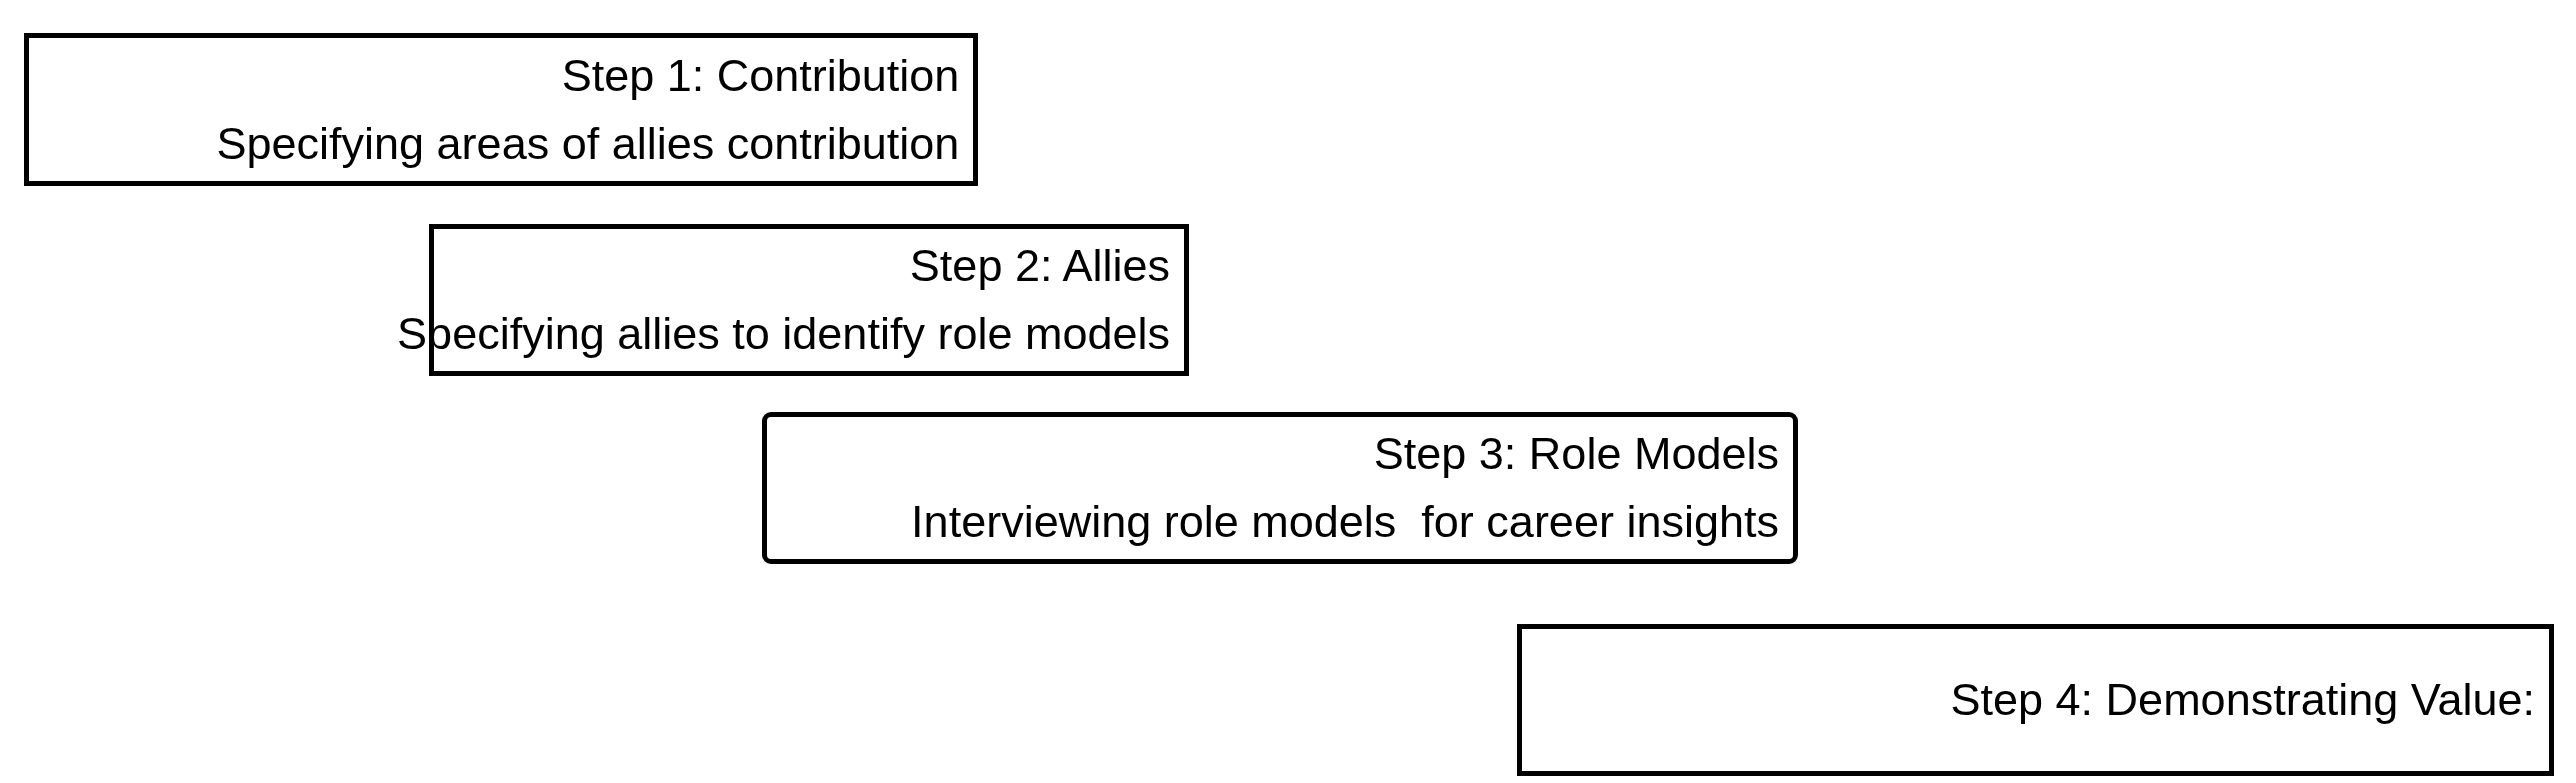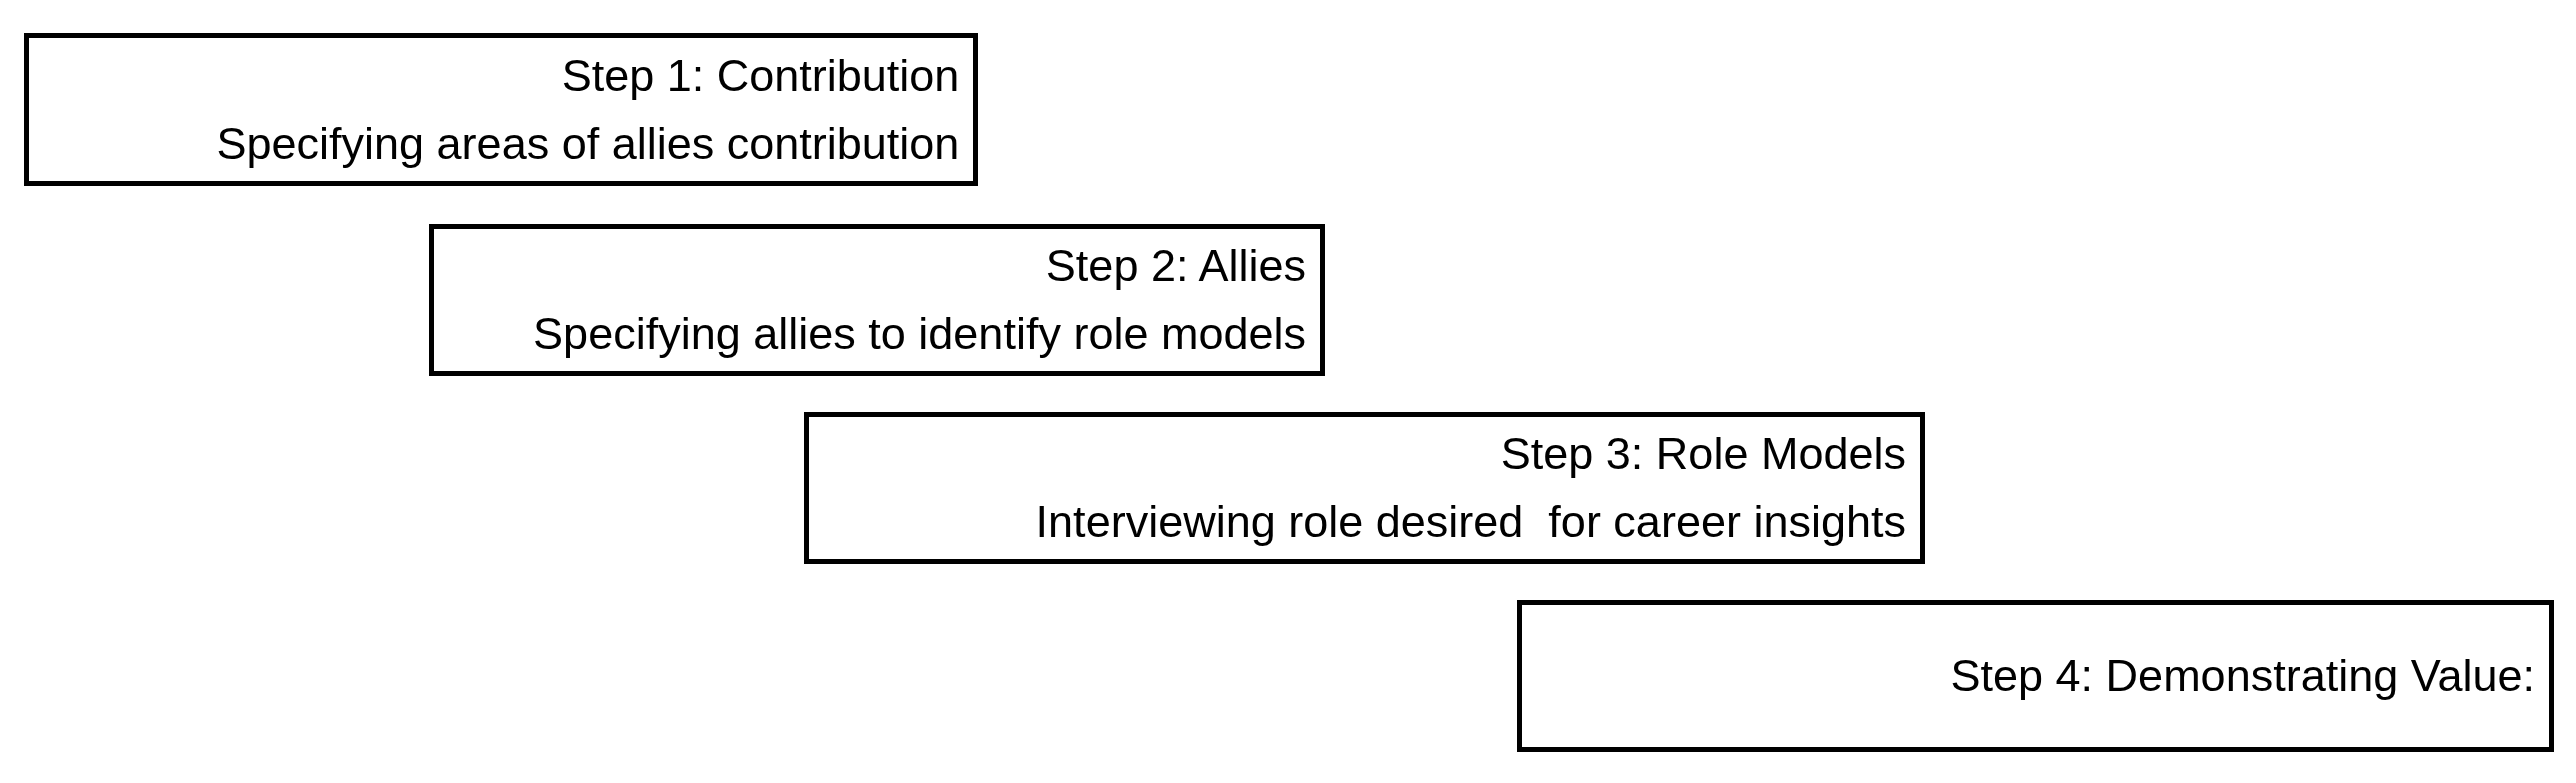--- a/index.html
+++ b/index.html
@@ -32,42 +32,42 @@
   }
   .step-box .line {
     color: #000000;
     font-size: 45px;
     line-height: 68px;
     white-space: pre;
     text-align: right;
   }
   
   .step-1 { left: 24.4px;   top: 33px;  width: 954px; height: 153px; }
-  .step-2 { left: 429px;  top: 224px; width: 896px; height: 152px; }
-  .step-3 { left: 804px;  top: 412px; width: 1121px; height: 152px; }
-  .step-4 { left: 1517px; top: 600px; width: 1037px; height: 152px; }
+  .step-2 { left: 429px;  top: 224px; width: 760px; height: 152px; }
+  .step-3 { left: 762px;  top: 412px; width: 1036px; height: 152px; border-radius: 9px; }
+  .step-4 { left: 1517px; top: 624px; width: 1037px; height: 152px; }
 </style>
 </head>
 <body>
 
 <div class="diagram">
 
   <div class="step-box step-1">
     <div class="line">Step 1: Contribution</div>
     <div class="line">Specifying areas of allies contribution</div>
   </div>
 
   <div class="step-box step-2">
     <div class="line">Step 2: Allies</div>
     <div class="line">Specifying allies to identify role models</div>
   </div>
 
   <div class="step-box step-3">
     <div class="line">Step 3: Role Models</div>
-    <div class="line">Interviewing role desired  for career insights</div>
+    <div class="line">Interviewing role models  for career insights</div>
   </div>
 
   <div class="step-box step-4">
     <div class="line">Step 4: Demonstrating Value:</div>
   </div>
 
 </div>
 
 
 </body></html>

